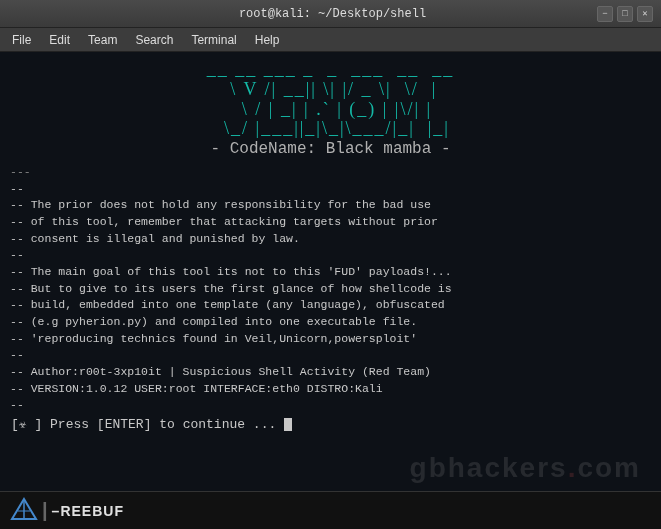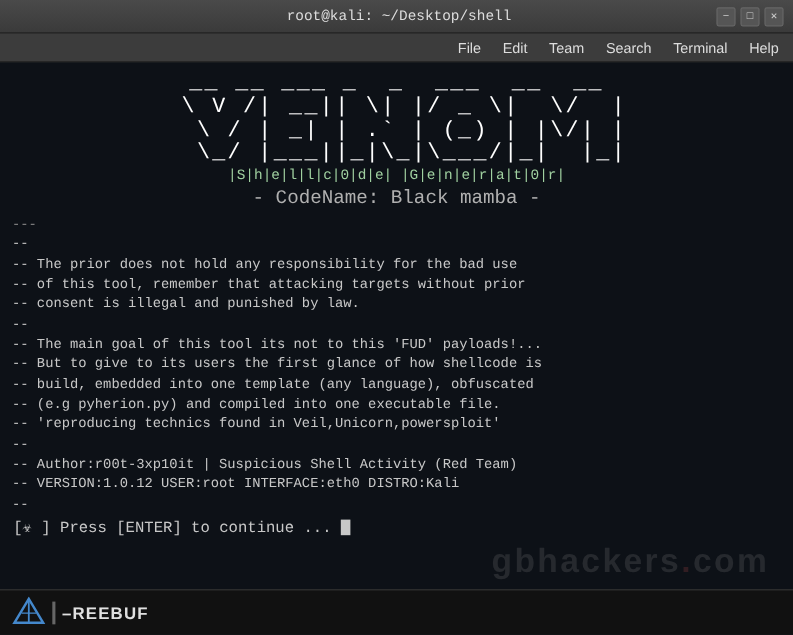--- a/index.html
+++ b/index.html
@@ -47,21 +47,20 @@
 
     
     .menu-bar {
       background: #3c3c3c;
       height: 24px;
       display: flex;
       align-items: center;
       padding: 0 4px;
       border-bottom: 1px solid #222;
       gap: 2px;
-      justify-content: flex-end;
     }
     .menu-item {
       color: #ddd;
       font-size: 12px;
       padding: 2px 8px;
       cursor: pointer;
       font-family: sans-serif;
     }
 
     
@@ -188,26 +187,25 @@
   <div class="menu-item">Edit</div>
   <div class="menu-item">Team</div>
   <div class="menu-item">Search</div>
   <div class="menu-item">Terminal</div>
   <div class="menu-item">Help</div>
 </div>
 
 <div class="terminal">
   <div class="ascii-art">
     <div class="ascii-venom">
-<pre style="color:#ffffff; font-size:18px; line-height:1.1; letter-spacing:2px;"> __ __ ___ _  _  ___  __  __ 
+<pre style="color:#14b8a6; font-size:18px; line-height:1.1; letter-spacing:2px;font-family:Liberation Serif, serif;"> __ __ ___ _  _  ___  __  __ 
  \ V /| __|| \| |/ _ \|  \/  |
   \ / | _| | .` | (_) | |\/| |
   \_/ |___||_|\_|\___/|_|  |_|</pre>
     </div>
-    <div class="ascii-shellcode"> |S|h|e|l|l|c|0|d|e| |G|e|n|e|r|a|t|0|r|</div>
     <div class="codename">- CodeName: Black mamba -</div>
   </div>
 
   <pre><span class="separator">---</span>
 <span>--</span>
 <span>-- The prior does not hold any responsibility for the bad use</span>
 <span>-- of this tool, remember that attacking targets without prior</span>
 <span>-- consent is illegal and punished by law.</span>
 <span>--</span>
 <span>-- The main goal of this tool its not to this 'FUD' payloads!...</span>

